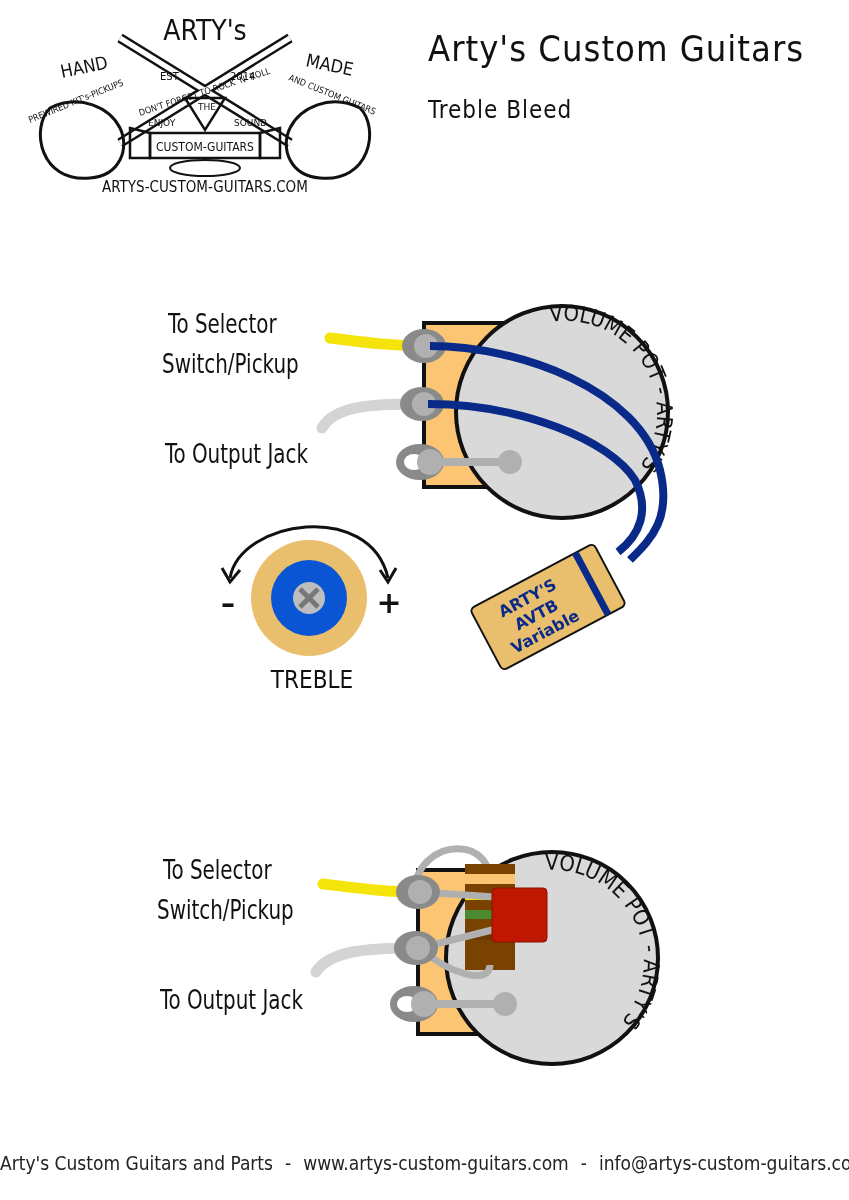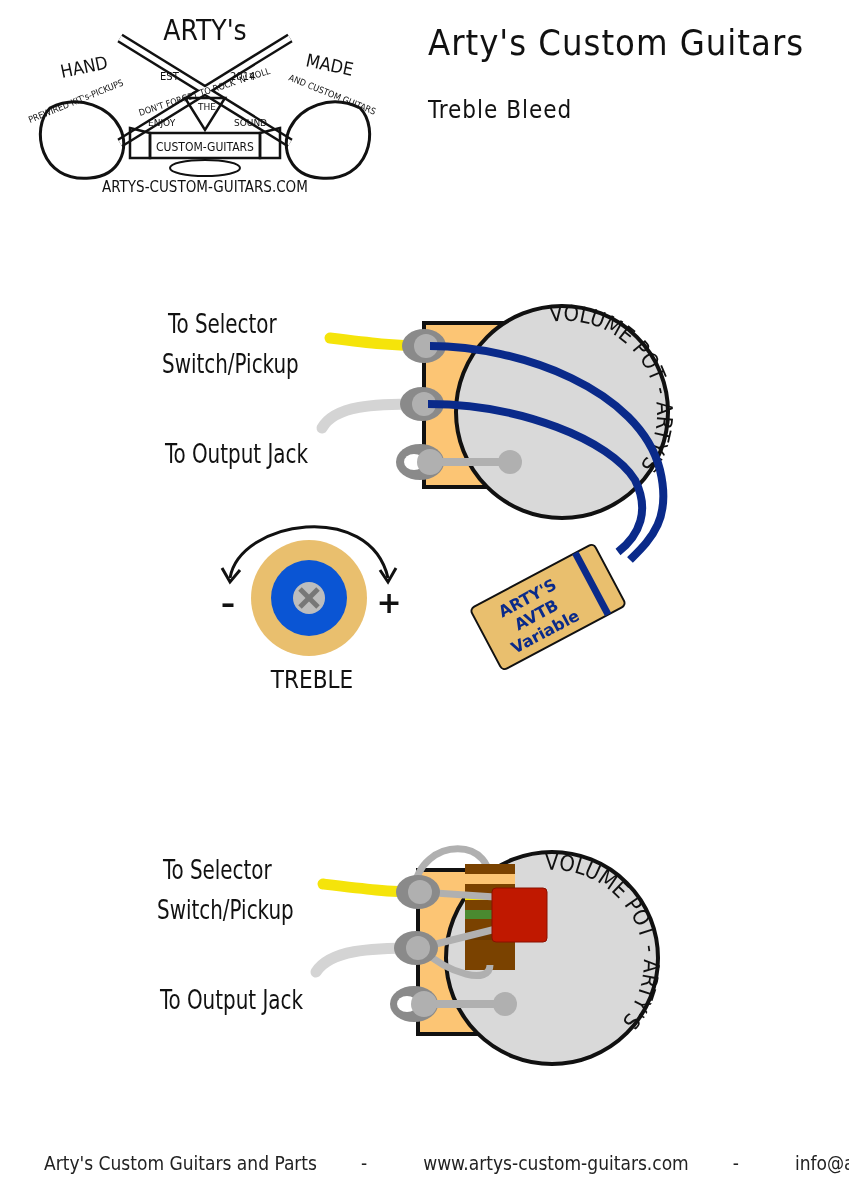--- a/index.html
+++ b/index.html
@@ -1,27 +1,27 @@
 <!DOCTYPE html>
 <html><head>
   <meta charset="utf-8">
   <style>
     html, body { margin: 0; padding: 0; background: #ffffff; }
     body { width: 849px; height: 1200px; position: relative; overflow: hidden;
            font-family: "DejaVu Sans", sans-serif; color: #111; }
     .abs { position: absolute; }
     #logo { left: 20px; top: 8px; width: 370px; height: 190px; }
-    #title1 { left: 428px; top: 22px; font-size: 36px; letter-spacing: 1px; font-family: "DejaVu Sans Condensed","DejaVu Sans", sans-serif; }
+    #title1 { left: 428px; top: 28px; font-size: 36px; letter-spacing: 1px; font-family: "DejaVu Sans Condensed","DejaVu Sans", sans-serif; }
     #title2 { left: 428px; top: 96px; font-size: 24px; letter-spacing: 1px; font-family: "DejaVu Sans Condensed","DejaVu Sans", sans-serif; }
     .lbl { font-size: 27px; line-height: 40px; color: #111; font-family: "DejaVu Sans Condensed","DejaVu Sans", sans-serif; font-weight: normal; transform: scaleX(0.82); transform-origin: left top; white-space: nowrap; }
     #diag1 { left: 0; top: 290px; width: 849px; height: 420px; }
     #diag2 { left: 0; top: 830px; width: 849px; height: 260px; }
     #footer { left: 0; top: 1152px; width: 849px; text-align: center; font-size: 19px; color: #222;
               font-family: "DejaVu Sans Condensed","DejaVu Sans", sans-serif; white-space: nowrap; }
-    #footer span { display: inline-block; margin-left: 44px; }
+    #footer span { display: inline-block; }
     .sep { margin: 0 12px; }
   </style>
 </head>
 <body>
 
 <svg id="logo" class="abs" viewBox="0 0 370 190">
   <g fill="none" stroke="#111" stroke-width="3">
 
     <path d="M100 30 L270 135" stroke-width="10"></path>
     <path d="M270 30 L100 135" stroke-width="10"></path>

